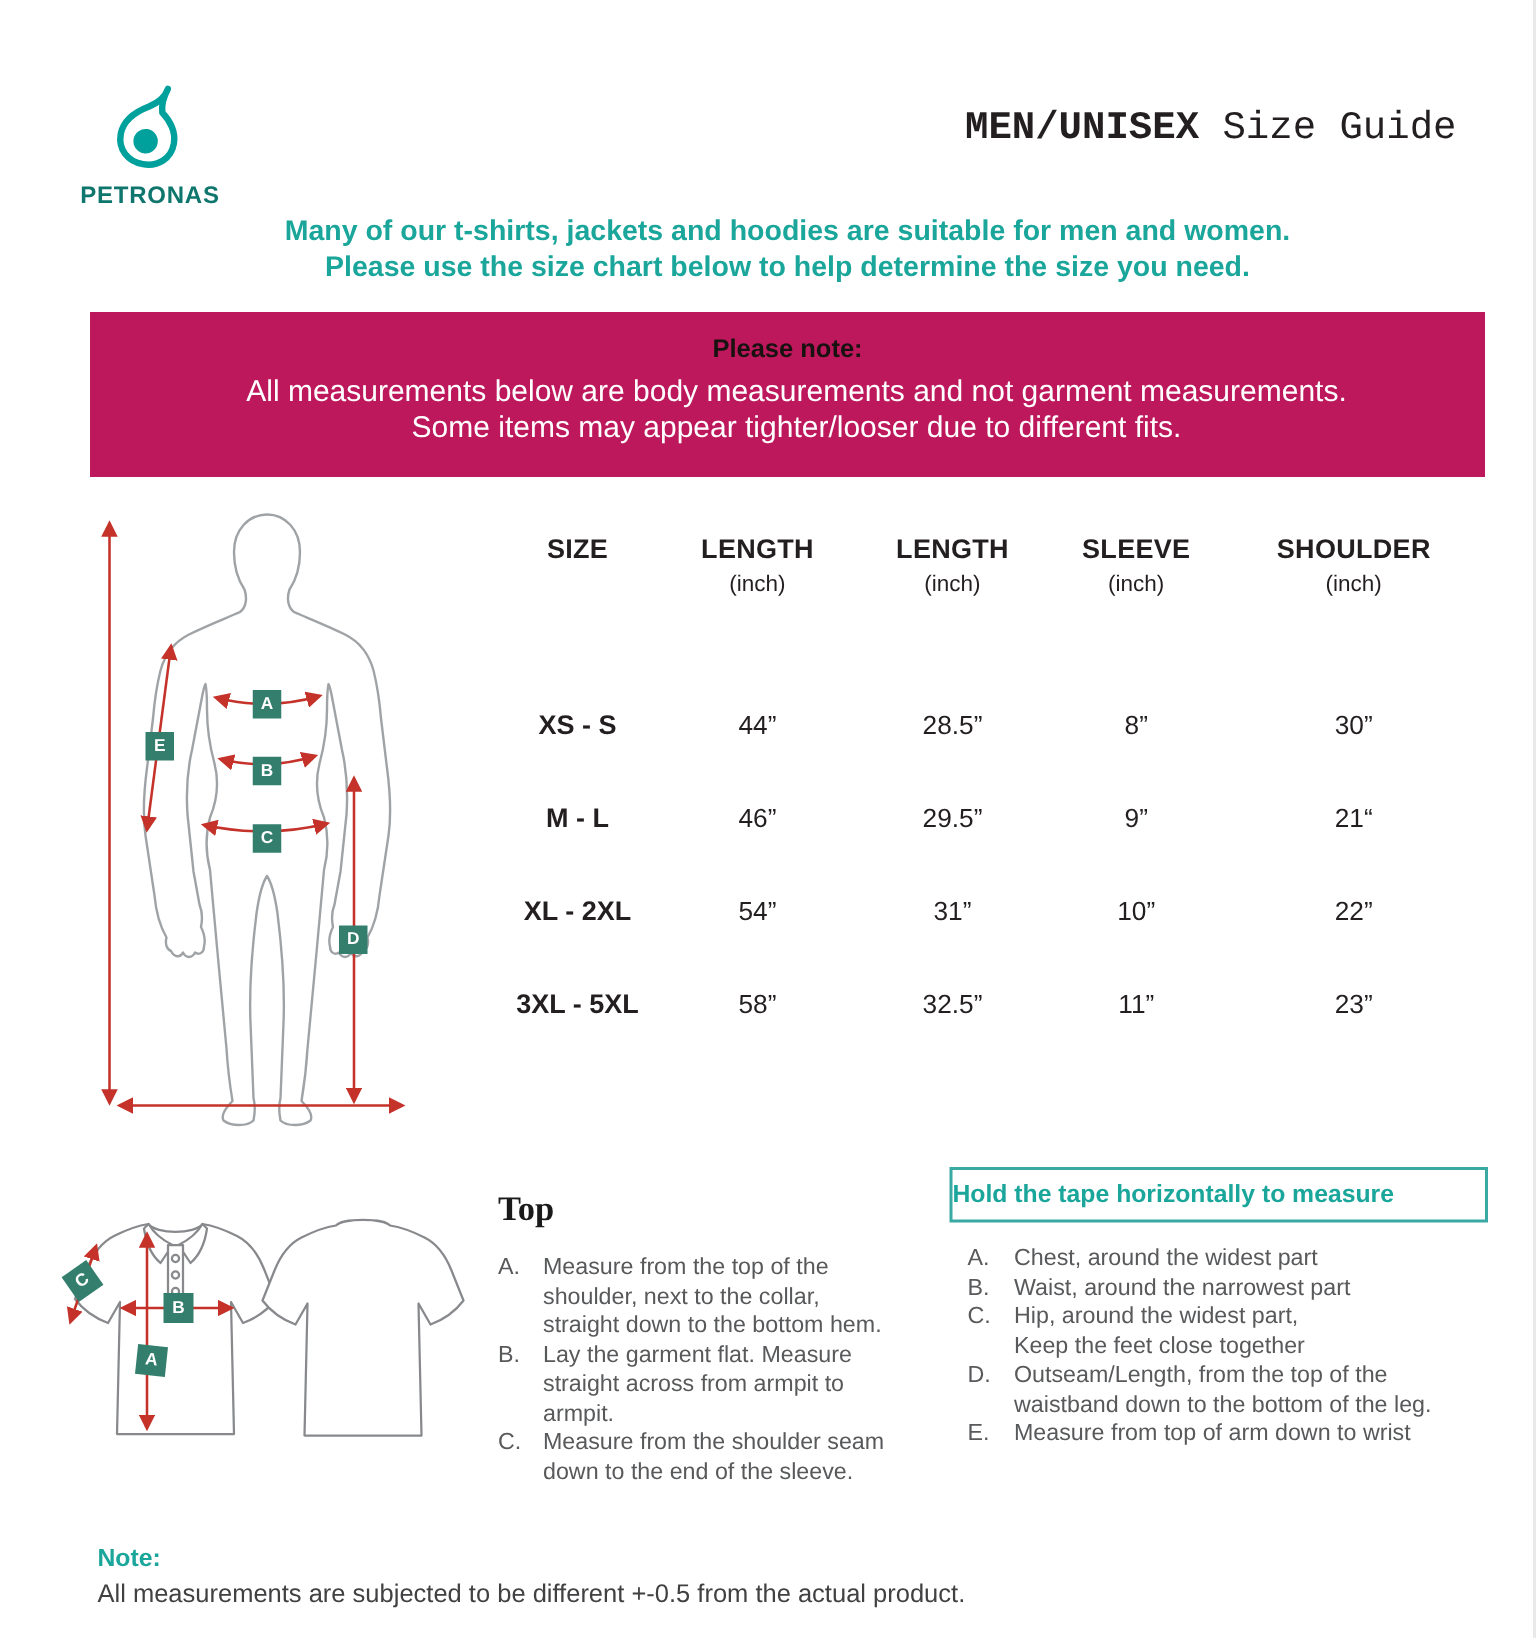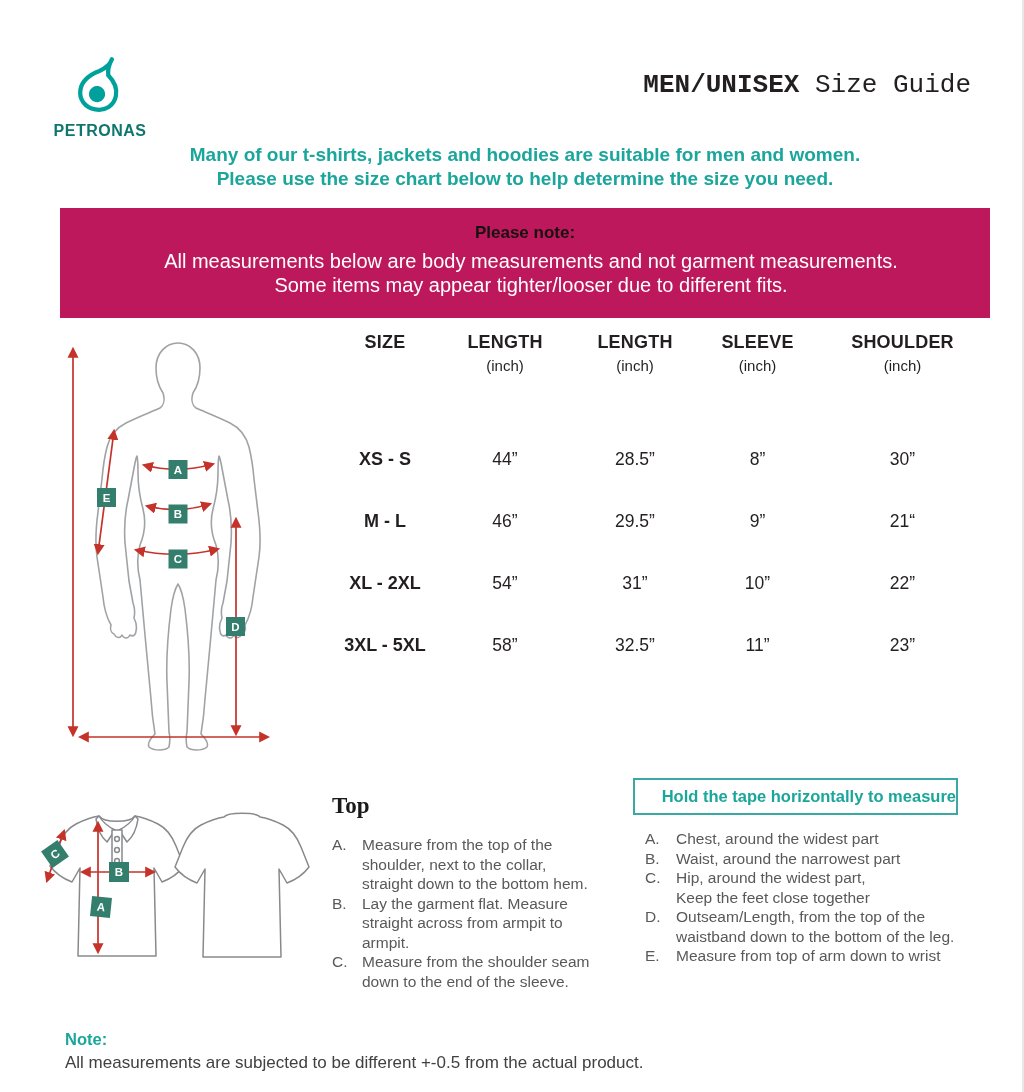--- a/index.html
+++ b/index.html
@@ -27,42 +27,42 @@
   .banner {
     position:absolute; left:60px; top:208px; width:930px; height:110px;
     background:#be185d; text-align:center; padding-top:15px;
   }
   .banner-head { font-size:17px; font-weight:bold; color:#17120f; margin-bottom:6px; }
   .banner-body { font-size:20px; color:#ffffff; line-height:24px;margin-left:12px; }
 
   
   .size-table { position:absolute; left:330px; top:332px; width:660px; }
   .st-grid { display:grid; grid-template-columns:110px 130px 130px 115px 175px; }
-  .st-header .cell { text-align:center; }
+  .st-header .cell { text-align:center;margin-top:24px; }
   .col-label { font-size:18px; font-weight:bold; letter-spacing:0.2px; }
   .col-unit { font-size:15px; margin-top:4px; }
   .st-row { height:62px; align-items:center; }
   .st-row .cell { text-align:center; font-size:17.5px; }
   .st-row .cell.size { font-weight:bold; font-size:18px; }
   .st-spacer { height:54px; }
 
   
   .fig-svg { position:absolute; left:50px; top:337px; }
   .shirts-svg { position:absolute; left:30px; top:790px; }
 
   
   .top-head { position:absolute; left:332px; top:793px; font-size:23px; font-weight:bold; color:#1a1a1a;font-family:Liberation Serif, serif; }
   .top-list { position:absolute; left:332px; top:835px; width:285px; }
   .tl-item { display:grid; grid-template-columns:30px 1fr; color:#58595b; font-size:15.5px; line-height:19.5px; }
   .tl-key { color:#58595b; }
 
   
   .tape-box {
-    position:absolute; left:633px; top:778px; width:325px; height:37px;
-    border:2px solid #3aa9a3; display:flex; align-items:center; justify-content:flex-end;
+    position:absolute; left:633px; top:778px; width:359px; height:37px;
+    border:2px solid #3aa9a3; display:flex; align-items:center; justify-content:flex-start;
     color:#1ba69b; font-weight:bold; font-size:16.5px;
   }
   .mg-list { position:absolute; left:645px; top:829px; width:330px; }
   .mg-item { display:grid; grid-template-columns:31px 1fr; color:#58595b; font-size:15.5px; line-height:19.5px; }
 
   
   .note-head { position:absolute; left:65px; top:1030px; color:#1ba69b; font-weight:bold; font-size:16.5px; }
   .note-body { position:absolute; left:65px; top:1053px; color:#414042; font-size:17px; }
 
   .edge-right { position:absolute; right:0; top:0; width:2px; height:100%; background:#e9e9e9; }

